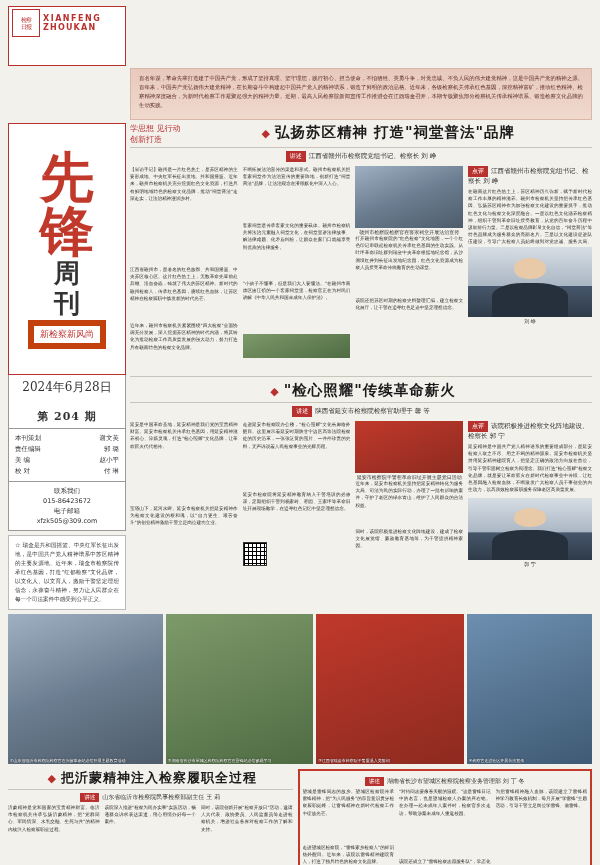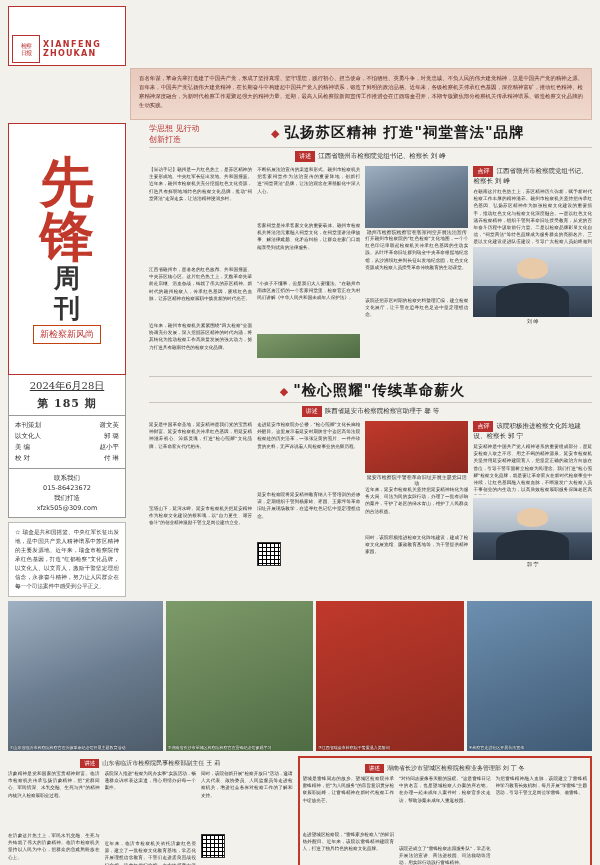--- a/index.html
+++ b/index.html
@@ -21,21 +21,21 @@
     display:flex;
     height:60px;
     gap:4px;
   }
   .logo-box{
     width:118px;
     border:1px solid #b8312f;
     background:#fff;
     display:flex;
     flex-direction:column;
-    justify-content:flex-end;
+    justify-content:flex-start;
     padding:2px 3px;
     box-sizing:border-box;
   }
   .logo-row{display:flex;align-items:center;gap:3px;}
   .logo-seal{
     width:26px;height:26px;
     border:1px solid #b8312f;
     color:#b8312f;
     font-size:6px;line-height:7px;
     display:flex;align-items:center;justify-content:center;
@@ -85,21 +85,21 @@
     color:#5a2a22;
     text-align:justify;
     font-family:"DejaVu Serif","Liberation Serif",serif;
     height:52px;
     box-sizing:border-box;
     overflow:hidden;
   }
   
   .body-wrap{display:flex;margin-top:3px;gap:4px;}
   .left-col{width:118px;flex-shrink:0;}
-  .right-col{flex:1;margin-left:19px;}
+  .right-col{flex:1;}
   
   .nameplate{
     border:1px solid #b8312f;
     background:#fff;
     height:250px;
     display:flex;
     flex-direction:column;
     align-items:center;
     justify-content:center;
     position:relative;
@@ -114,37 +114,37 @@
   }
   .np-sub{
     font-family:"DejaVu Serif","Liberation Serif",serif;
     font-size:26px;
     color:#333;
     line-height:30px;
     font-weight:bold;
   }
   .np-slogan{
     margin-top:2px;
-    border:1px solid #c2410c;
+    border:6px solid #c2410c;
     color:#b8312f;
     font-size:9px;
     padding:2px 6px;
     font-family:"DejaVu Serif","Liberation Serif",serif;
   }
   .issue-box{
     border:1px solid #999;
     border-top:none;
     background:#fff;
     font-size:8px;
     text-align:center;
     padding:4px 2px;
     color:#333;
     font-family:"DejaVu Serif","Liberation Serif",serif;
   }
-  .issue-date{font-size:10px;margin-bottom:3px;text-decoration:underline;}
+  .issue-date{font-size:12px;margin-bottom:13px;}
   .issue-no{font-size:11px;font-weight:bold;letter-spacing:1px;}
   .staff-box{
     border:1px solid #999;
     border-top:none;
     background:#fff;
     font-size:6.5px;
     line-height:11px;
     padding:4px 6px;
     color:#333;
     font-family:"DejaVu Serif","Liberation Serif",serif;
@@ -296,44 +296,44 @@
     <div class="left-col">
       <div class="nameplate">
         <div class="np-char">先</div>
         <div class="np-char">锋</div>
         <div class="np-sub">周</div>
         <div class="np-sub">刊</div>
         <div class="np-slogan">新检察新风尚</div>
       </div>
       <div class="issue-box">
         <div class="issue-date">2024年6月28日</div>
-        <div class="issue-no">第 185 期</div>
+        <div class="issue-no">第 204 期</div>
       </div>
       <div class="staff-box">
         <div class="row">
             <span>本刊策划</span>
             <span>谢文英</span>
           </div>
         <div class="row">
-            <span>以文化人</span>
+            <span>责任编辑</span>
             <span>郭 璐</span>
           </div>
         <div class="row">
             <span>美 编</span>
             <span>赵小平</span>
           </div>
         <div class="row">
             <span>校 对</span>
             <span>付 琳</span>
           </div>
       </div>
       <div class="contact-box">
         <div>联系我们</div>
         <div>015-86423672</div>
-        <div>我们打造</div>
+        <div>电子邮箱</div>
         <div>xfzk505@309.com</div>
       </div>
       <div class="quote-box">☆ 瑞金是共和国摇篮、中央红军长征出发地，是中国共产党人精神谱系中苏区精神的主要发源地。近年来，瑞金市检察院传承红色基因，打造"红都检察"文化品牌，以文化人、以文育人，激励干警坚定理想信念，永葆奋斗精神，努力让人民群众在每一个司法案件中感受到公平正义。</div>
     </div>
 
     <div class="right-col">
 
       <div class="art-head">
         <div class="kicker">
           <div>学思想 见行动</div>
@@ -426,20 +426,25 @@
       <div class="cap">③江西省瑞金市检察院干警重温入党誓词</div>
     </div>
     <div class="photo" style="flex:.85;background:linear-gradient(160deg,#6d8fb0,#3f5a74)">
       <div class="cap">④检察官走进社区开展普法宣传</div>
     </div>
   </div>
 
   <div class="cols2" style="margin-top:5px">
 
     <div class="col">
+      <div class="art-head">
+        <div class="art-title" style="font-size:13px">
+          <span class="diamond">◆</span><span>把沂蒙精神注入检察履职全过程</span>
+        </div>
+      </div>
       <div class="bottom-byline">
         <span class="pill">讲述</span><span>山东省临沂市检察院民事检察部副主任 王 莉</span>
       </div>
       <div class="cols3">
         <div class="col">
           <div class="txt" style="height:62px">沂蒙精神是党和国家的宝贵精神财富。临沂市检察机关传承弘扬沂蒙精神，把"党群同心、军民情深、水乳交融、生死与共"的精神内核注入检察履职全过程。</div>
           <div class="txt" style="height:40px">在沂蒙这片热土上，军民水乳交融、生死与共铸就了伟大的沂蒙精神。临沂市检察机关坚持以人民为中心，把群众的急难愁盼放在心上。</div>
         </div>
         <div class="col">
           <div class="txt" style="height:70px">该院深入推进"检察为民办实事"实践活动，畅通群众诉求表达渠道，用心用情办好每一个案件。</div>

